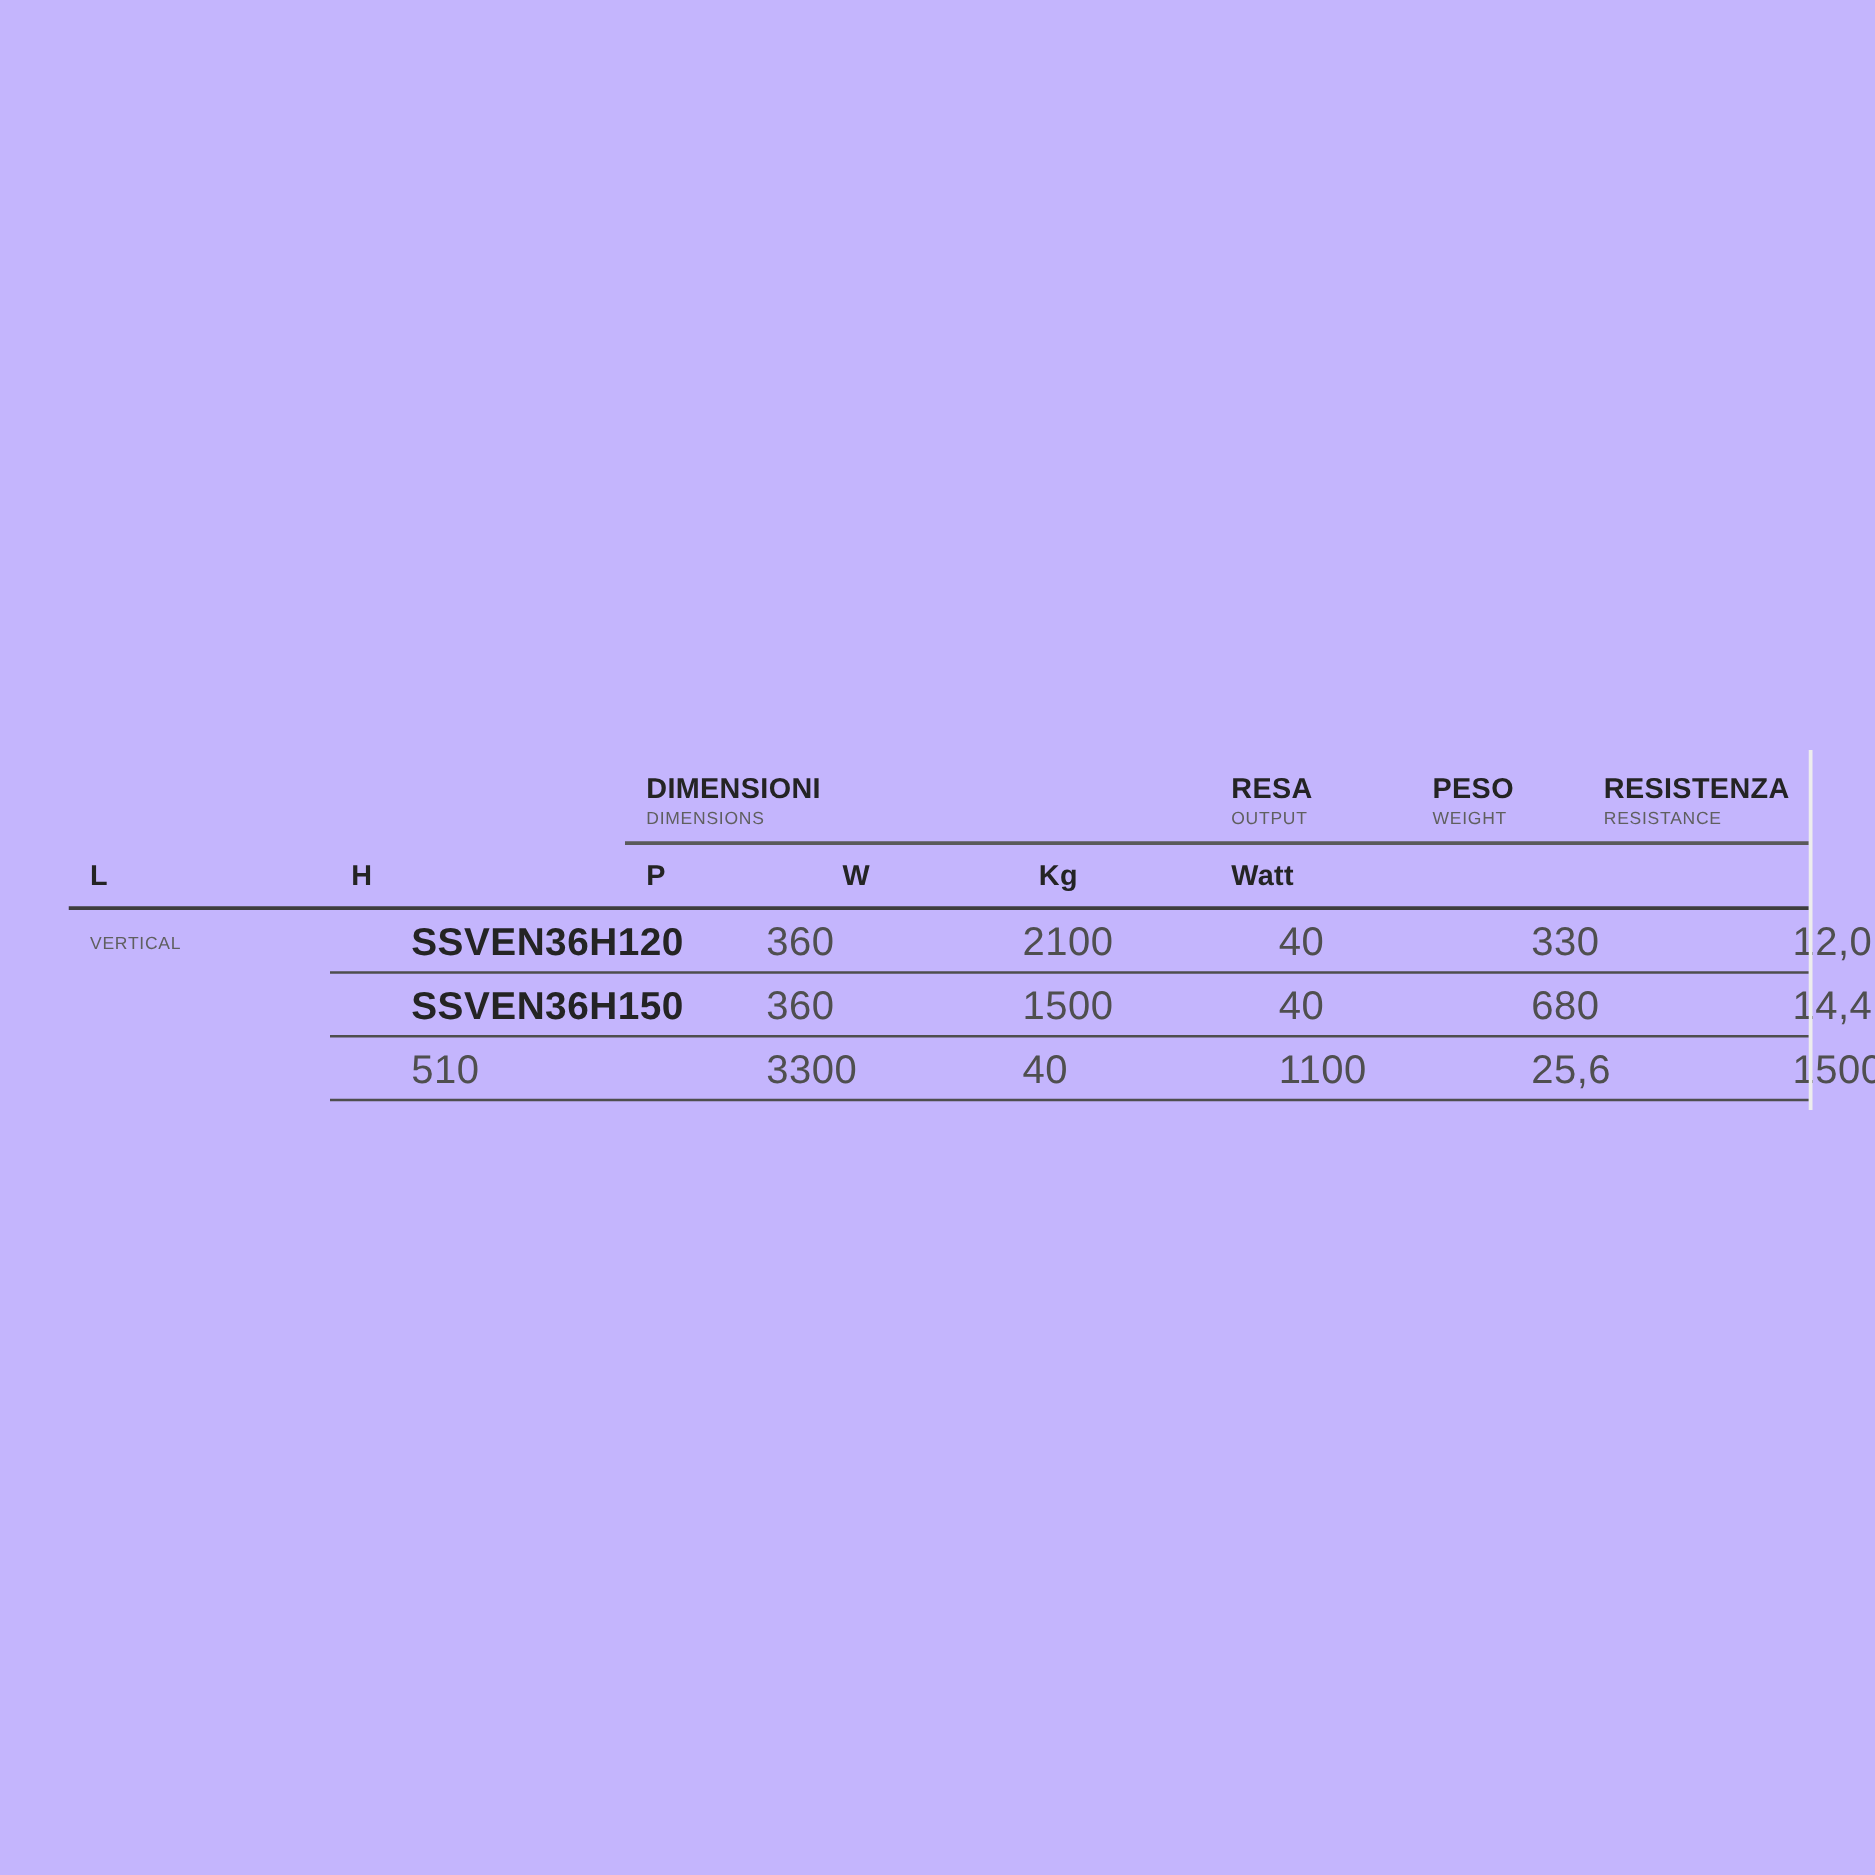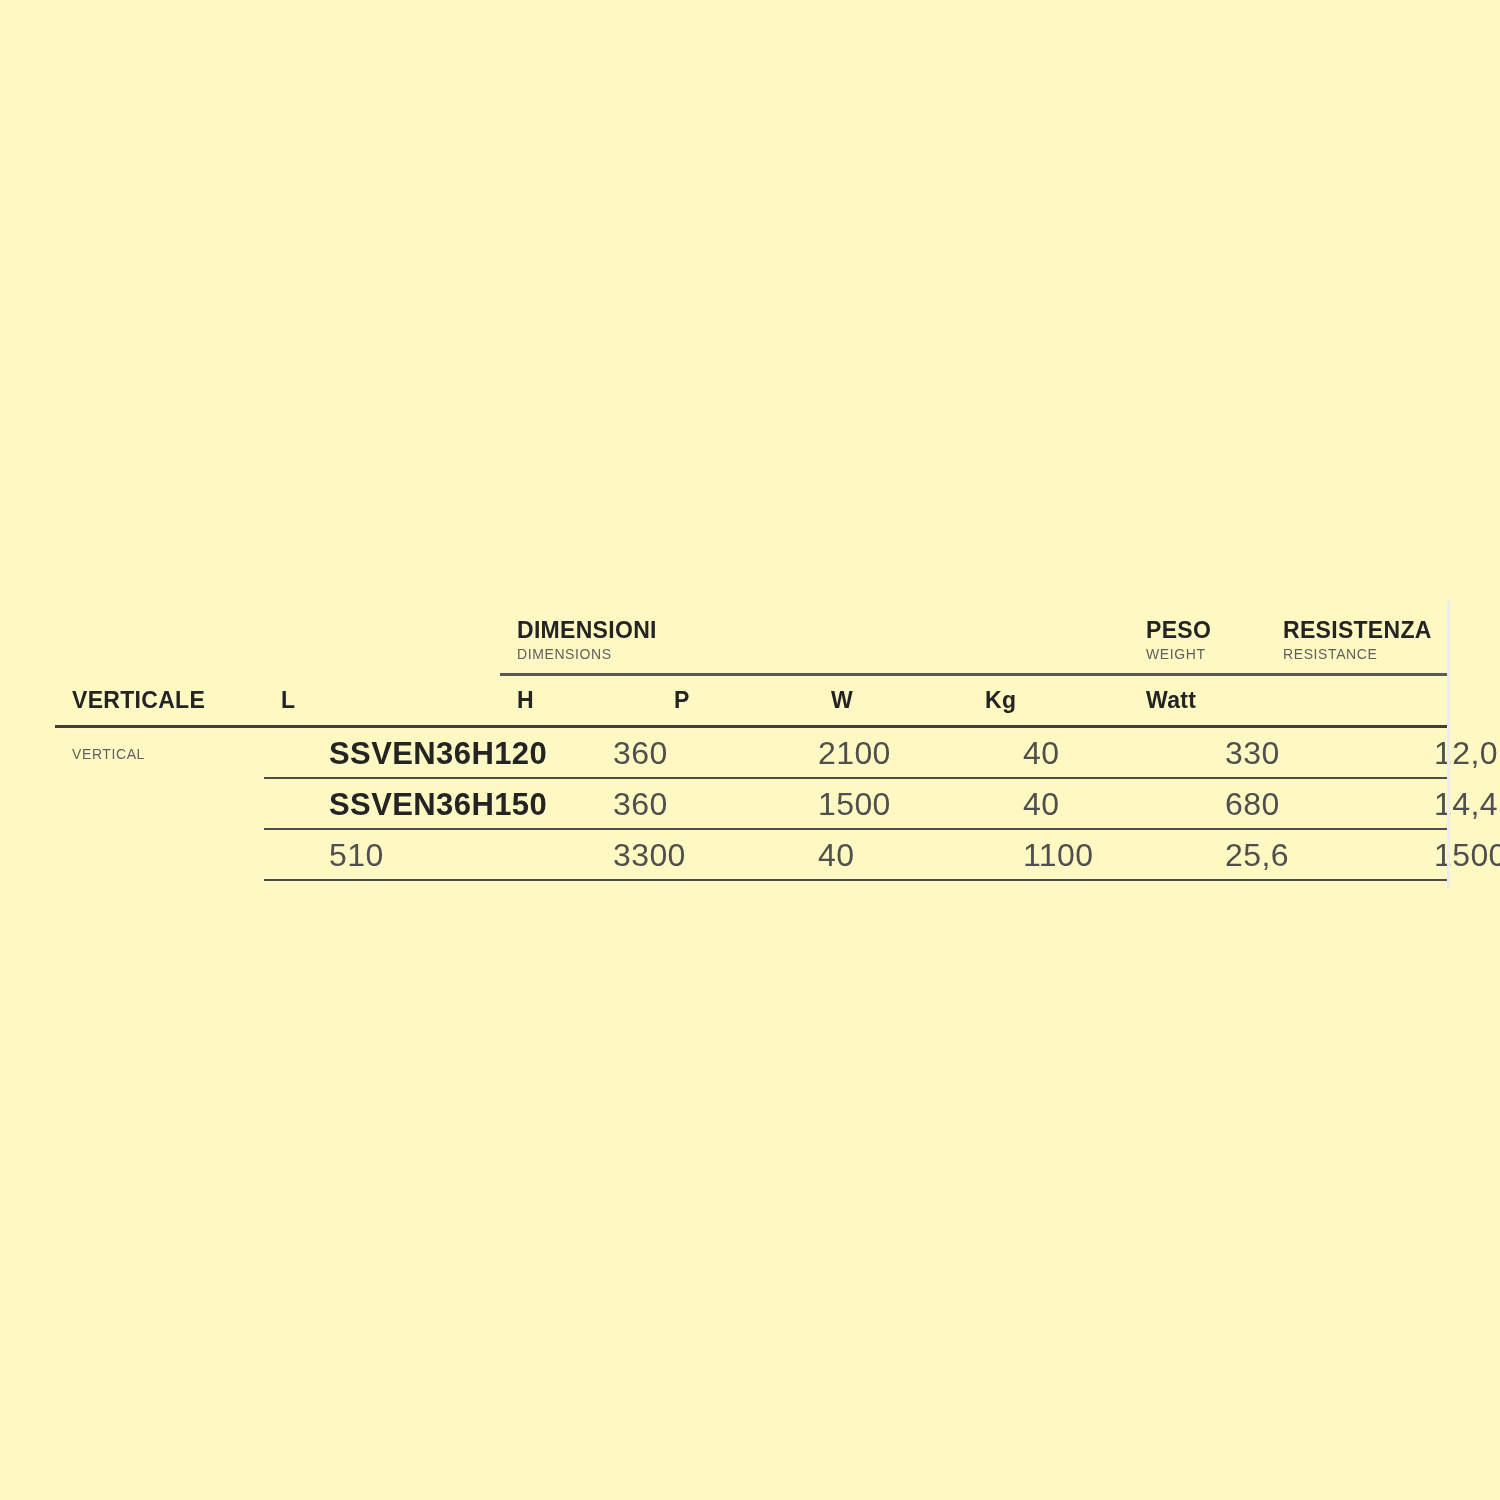--- a/index.html
+++ b/index.html
@@ -3,21 +3,21 @@
 <meta charset="utf-8">
 <style>
   * { margin: 0; padding: 0; box-sizing: border-box; }
   html, body { background: #ffffff; }
   body {
     width: 1500px; height: 1500px;
     position: relative;
     font-family: "Liberation Sans", sans-serif;
     overflow: hidden;
   }
-  .page { position: absolute; inset: 0; background: #fef9c3; text-decoration: underline; }
+  .page { position: absolute; inset: 0; background: #c4b5fd; text-decoration: underline; }
 
   
   .sheet {
     position: absolute;
     left: 55px; top: 608px;
     width: 1392px;
   }
   .grid-row {
     display: grid;
     grid-template-columns: 209px 236px 157px 157px 154px 161px 137px 181px;
@@ -69,40 +69,43 @@
 
   <div class="sheet">
 
     <div class="grid-row group-row">
       <div class="cell c3span">
         <div class="grp">
           <span class="primary">DIMENSIONI</span>
           <span class="secondary">DIMENSIONS</span>
         </div>
       </div>
+      <div class="cell c6">
+        <div class="grp">
+          <span class="primary">RESA</span>
+          <span class="secondary">OUTPUT</span>
+        </div>
+      </div>
       <div class="cell c7">
         <div class="grp">
           <span class="primary">PESO</span>
           <span class="secondary">WEIGHT</span>
         </div>
       </div>
       <div class="cell c8">
         <div class="grp">
           <span class="primary">RESISTENZA</span>
           <span class="secondary">RESISTANCE</span>
         </div>
       </div>
       <div class="group-underline"></div>
     </div>
 
     <div class="grid-row colhead-row">
       <div class="cell">
-          <span class="primary">VERTICALE</span>
-        </div>
-      <div class="cell">
           <span class="primary">L</span>
         </div>
       <div class="cell">
           <span class="primary">H</span>
         </div>
       <div class="cell">
           <span class="primary">P</span>
         </div>
       <div class="cell">
           <span class="primary">W</span>

